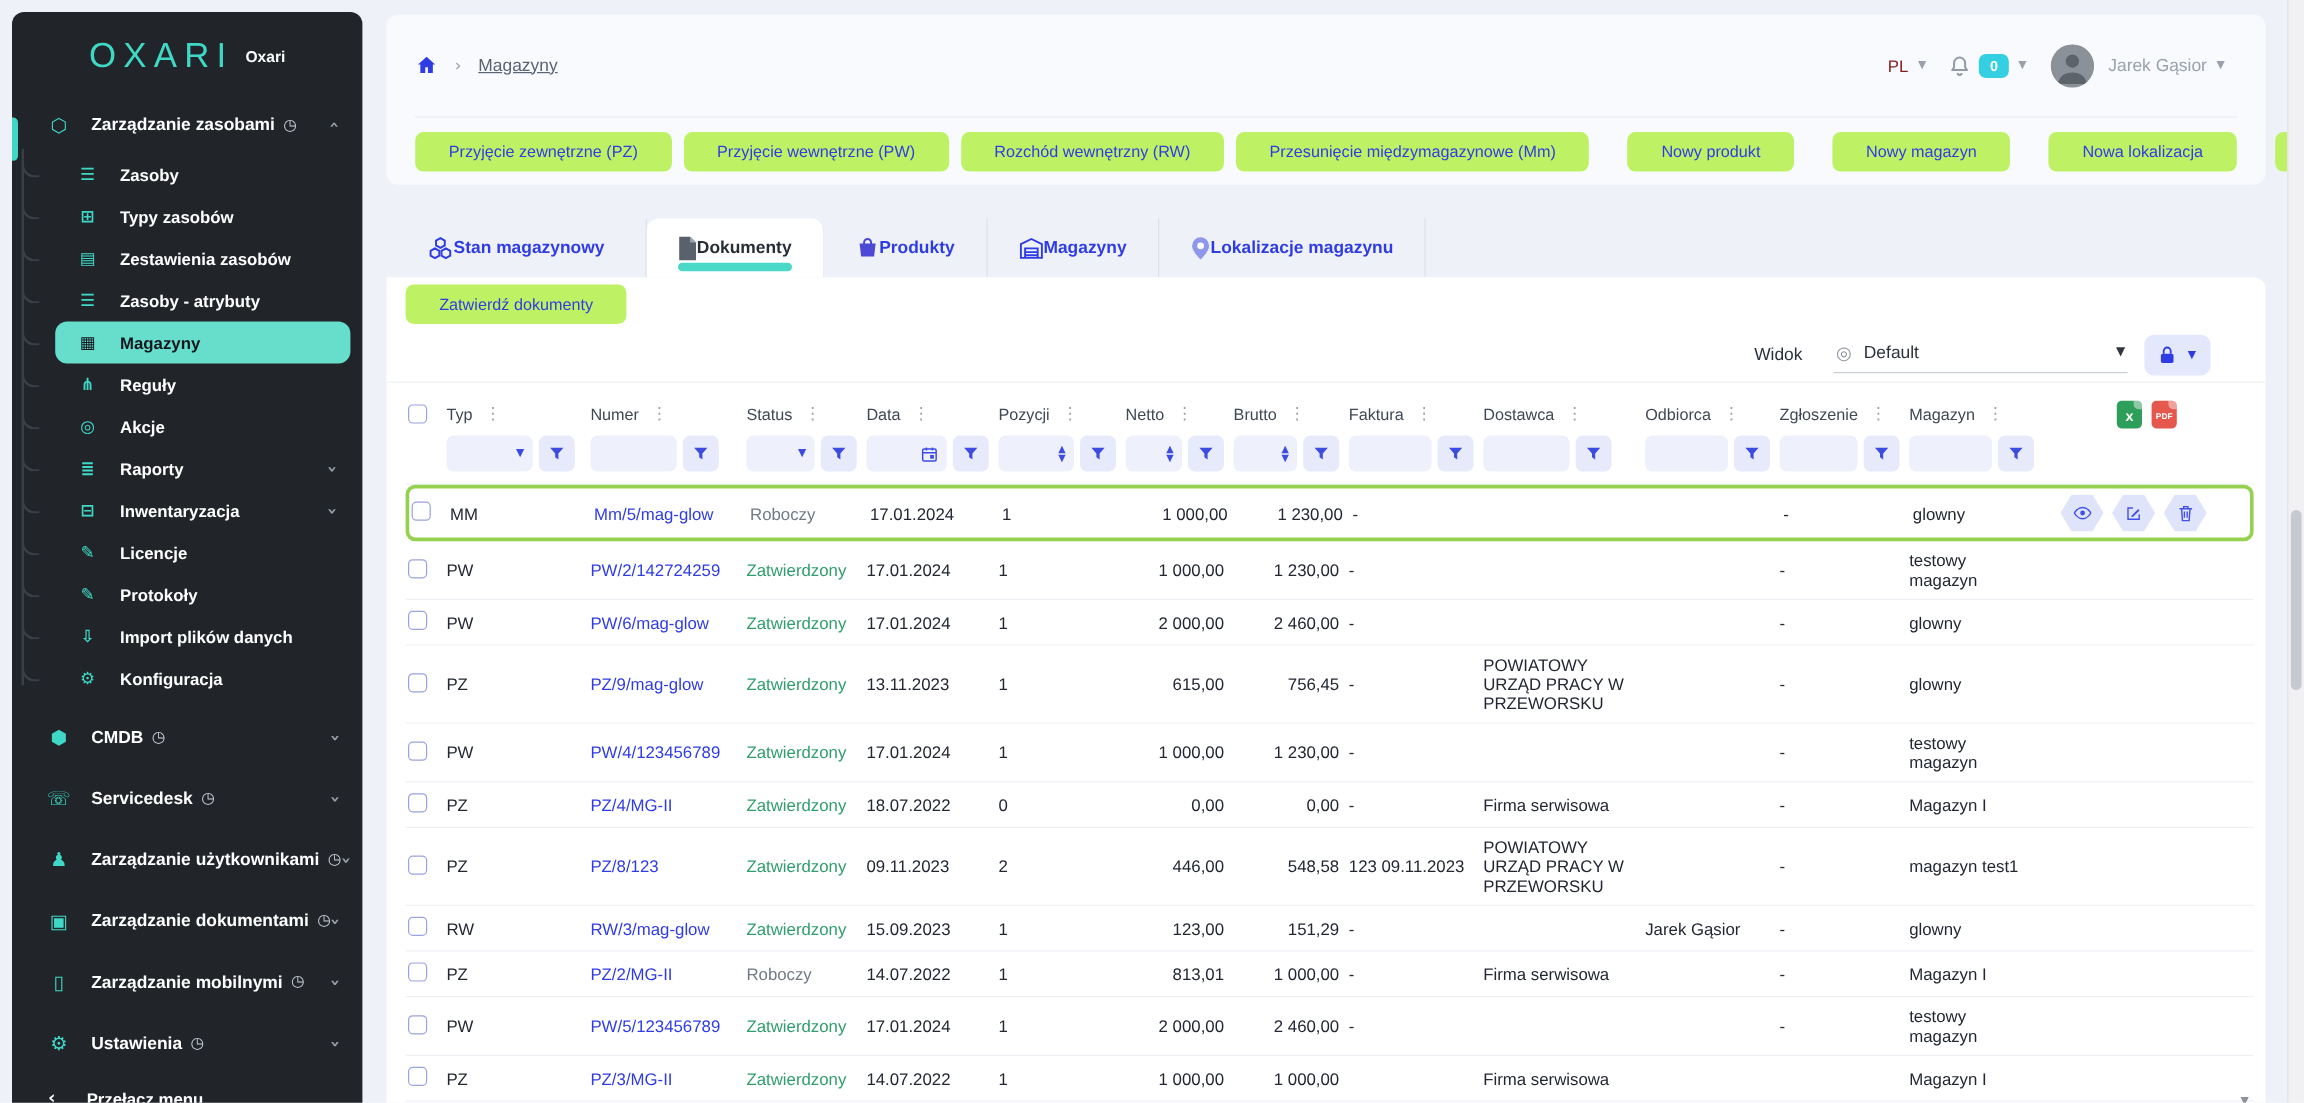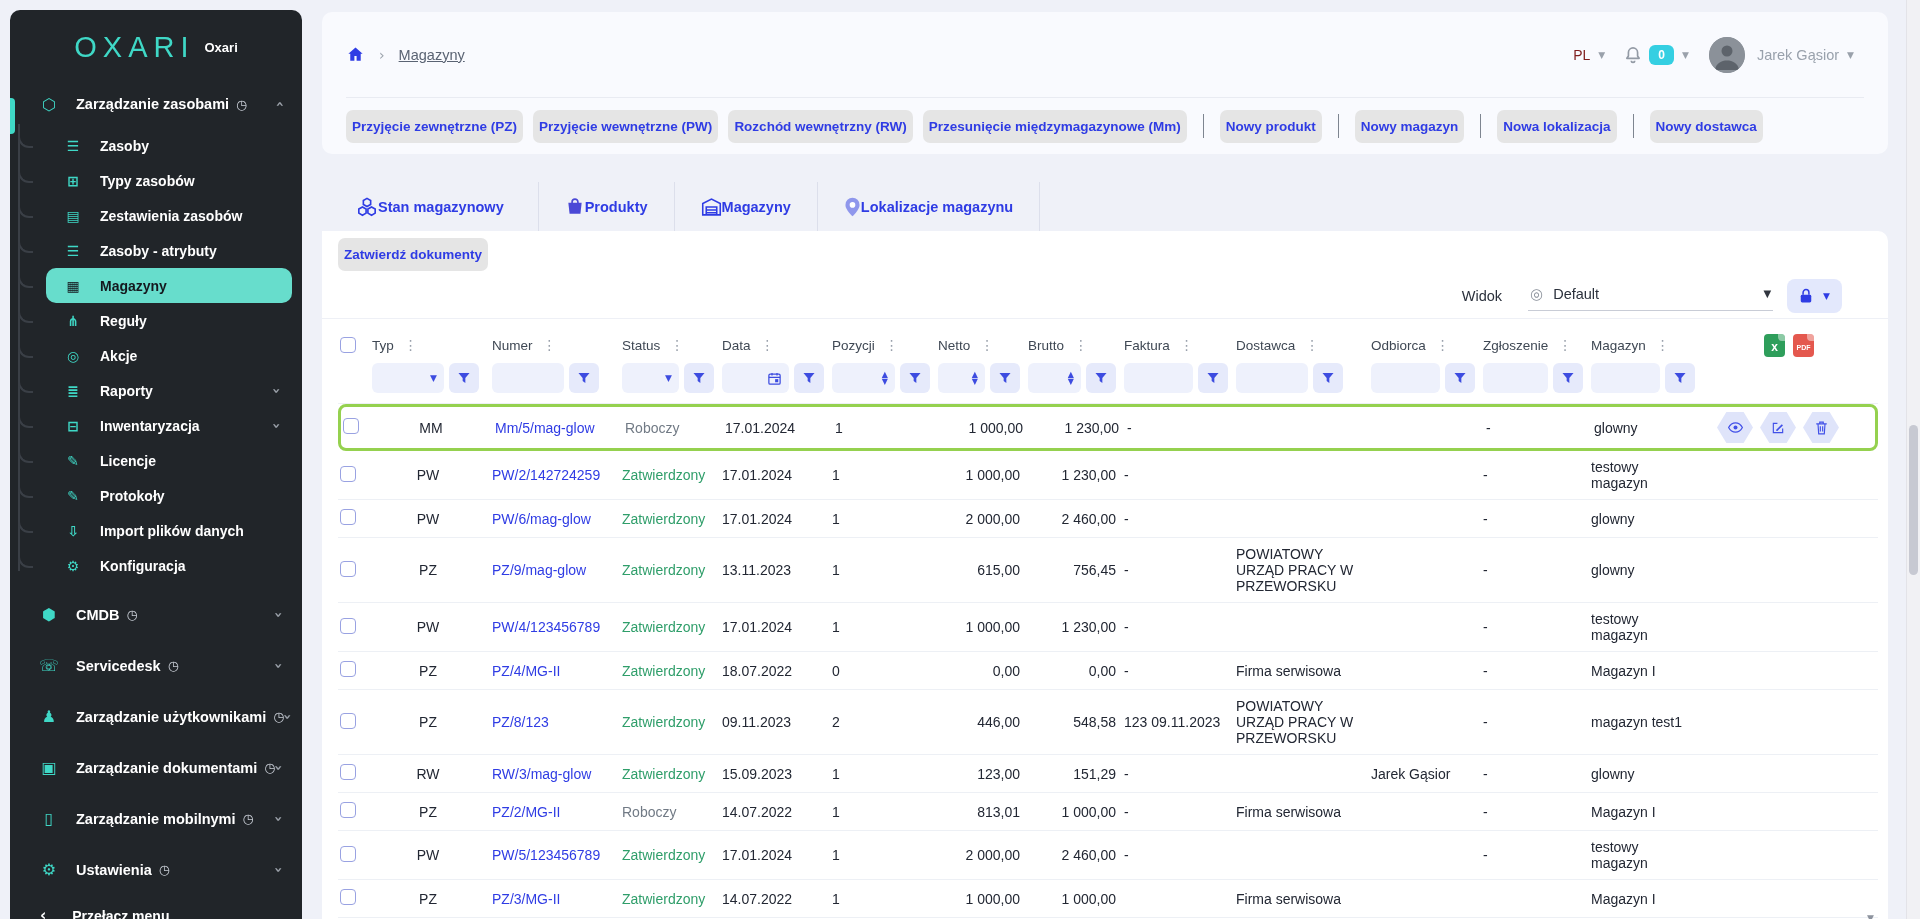--- a/index.html
+++ b/index.html
@@ -55,22 +55,22 @@
   .lang { color:#7f1d1d; font-size:14px; font-weight:400; }
   .tiny-caret { color:#9aa1ab; font-size:9px; margin:0 10px 0 8px; }
   .bell { margin-left:8px; }
   .nbadge { background:#35cfe2; color:#fff; font-size:12px; font-weight:700; border-radius:6px;
             padding:3px 9px; margin-left:6px; }
   .avatar { width:36px; height:36px; border-radius:50%; background:#8b9199; overflow:hidden;
             margin-left:10px; flex:none; }
   .uname { color:#99a1ac; font-size:14.5px; margin-left:12px; }
 
   .btn-row { display:flex; align-items:center; height:56px; gap:10px; }
-  .pillbtn { background:#e5e5e5; color:#2f3ce4; font-weight:700; font-size:13.5px;
-             padding:9px 6px; border-radius:7px; white-space:nowrap; cursor:pointer; }
+  .pillbtn { background:#bef264; color:#2f3ce4; font-weight:400; font-size:13.5px;
+             padding:9px 28px; border-radius:7px; white-space:nowrap; cursor:pointer; }
   .vsep { width:1px; height:24px; background:#7e8590; margin:0 6px; }
 
   
   .tabs { display:flex; margin-top:28px; height:49px; }
   .tab { display:flex; align-items:center; padding:0 26px; border-right:1px solid #dcdfeb;
          color:#2f3ce4; font-weight:600; font-size:14.5px; position:relative; cursor:pointer; white-space:nowrap; }
   .tab.active { background:#fff; border-radius:10px 10px 0 0; color:#272d36; border-right:1px solid #e7e9f1; }
   .tab.active::after { content:""; position:absolute; left:26px; right:26px; bottom:5px; height:7px;
                        border-radius:4px; background:#4ad9c6; }
 
@@ -87,21 +87,21 @@
   .view-select .sel-caret { margin-left:auto; color:#31363f; font-size:10px; }
   .lockbtn { display:flex; align-items:center; gap:10px; background:#e3e8fc; border-radius:8px;
              height:34px; padding:0 12px; margin-left:14px; cursor:pointer; }
   .lockbtn .sel-caret { color:#2f3ce4; font-size:9px; }
 
   .tblwrap { padding:0 10px 0 16px; }
   .hrow, .frow, .trow { display:flex; align-items:center; }
   .hrow { height:36px; margin-top:8px; }
   .frow { padding-bottom:10px; border-bottom:1px solid #edf0f5; }
   .cell, .hcell, .fcell { padding-right:8px; font-size:14px; }
-  .w-check{width:34px;} .w-typ{width:120px;text-align:center;} .w-numer{width:130px;} .w-status{width:100px;}
+  .w-check{width:34px;} .w-typ{width:120px;} .w-numer{width:130px;} .w-status{width:100px;}
   .w-data{width:110px;} .w-poz{width:106px;} .w-netto{width:90px;} .w-brutto{width:96px;}
   .w-fakt{width:112px;} .w-dost{width:135px;} .w-odb{width:112px;} .w-zgl{width:108px;}
   .w-mag{width:112px;} .w-act{flex:1;}
   .hcell { display:flex; align-items:center; color:#3f4854; font-size:13.5px; }
   .kebab { color:#9aa1ac; margin-left:10px; font-size:14px; letter-spacing:1px; cursor:pointer; }
   .exports { margin-left:auto; display:flex; gap:8px; padding-right:56px; }
   .fileic { width:21px; height:23px; border-radius:4px; position:relative; color:#fff;
             display:flex; align-items:flex-end; justify-content:center; cursor:pointer; }
   .fileic::before { content:""; position:absolute; top:0; right:0; width:7px; height:7px;
                     background:rgba(255,255,255,.45); border-radius:0 4px 0 4px; }
@@ -346,20 +346,29 @@
       <div class="tab" style="padding:0 34px;">
         <span>
           <svg width="22" height="20" viewBox="0 0 24 22" fill="none" stroke="#2f3ce4" stroke-width="1.8">
               <polygon points="12,1.5 16,3.8 16,8.2 12,10.5 8,8.2 8,3.8"></polygon>
               <polygon points="7,11 11,13.3 11,17.7 7,20 3,17.7 3,13.3"></polygon>
               <polygon points="17,11 21,13.3 21,17.7 17,20 13,17.7 13,13.3"></polygon>
             </svg>
         </span>
         <span>Stan magazynowy</span>
       </div>
+      <div class="tab active">
+        <span>
+          <svg width="16" height="20" viewBox="0 0 16 20">
+              <path d="M1 0h9l5 5v15H1z" fill="#59616c"></path>
+              <path d="M10 0l5 5h-5z" fill="#9aa1ab"></path>
+            </svg>
+        </span>
+        <span>Dokumenty</span>
+      </div>
       <div class="tab">
         <span>
           <svg width="20" height="20" viewBox="0 0 24 24">
               <path d="M4 7h16l-1.5 13h-13z" fill="#4b49d6"></path>
               <path d="M8.5 9V6a3.5 3.5 0 0 1 7 0v3" fill="none" stroke="#4b49d6" stroke-width="2"></path>
             </svg>
         </span>
         <span>Produkty</span>
       </div>
       <div class="tab">

